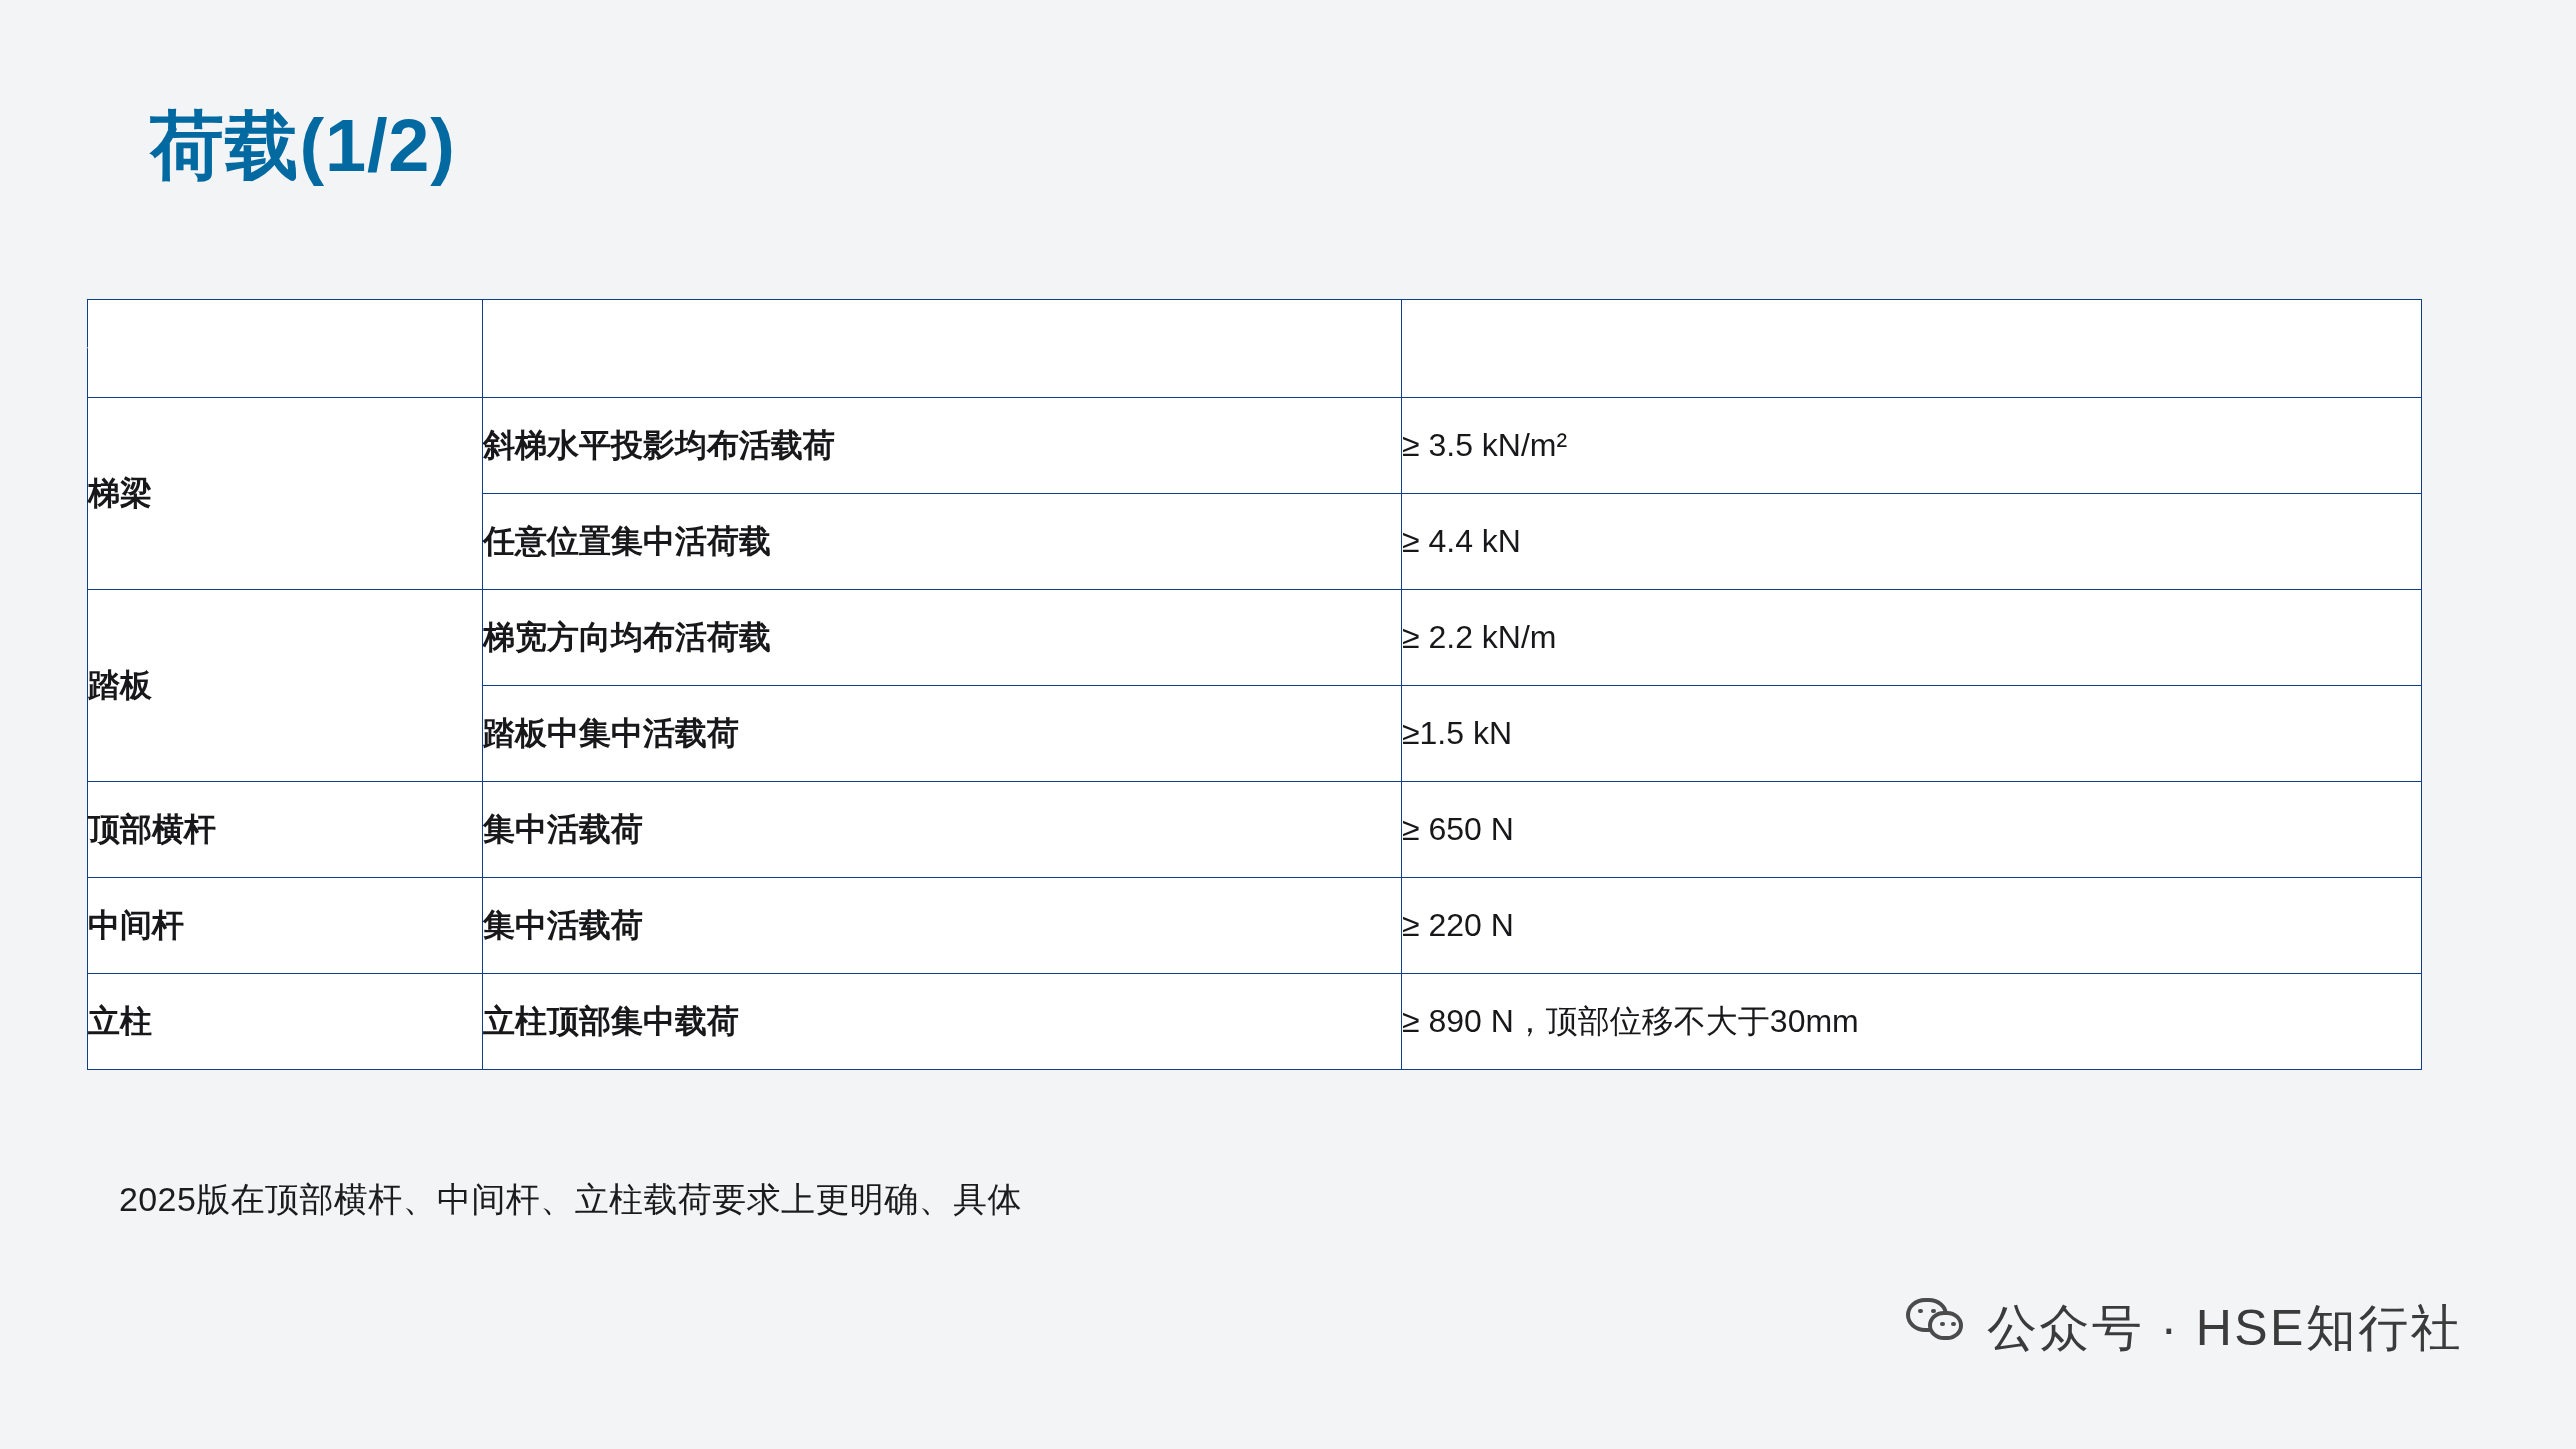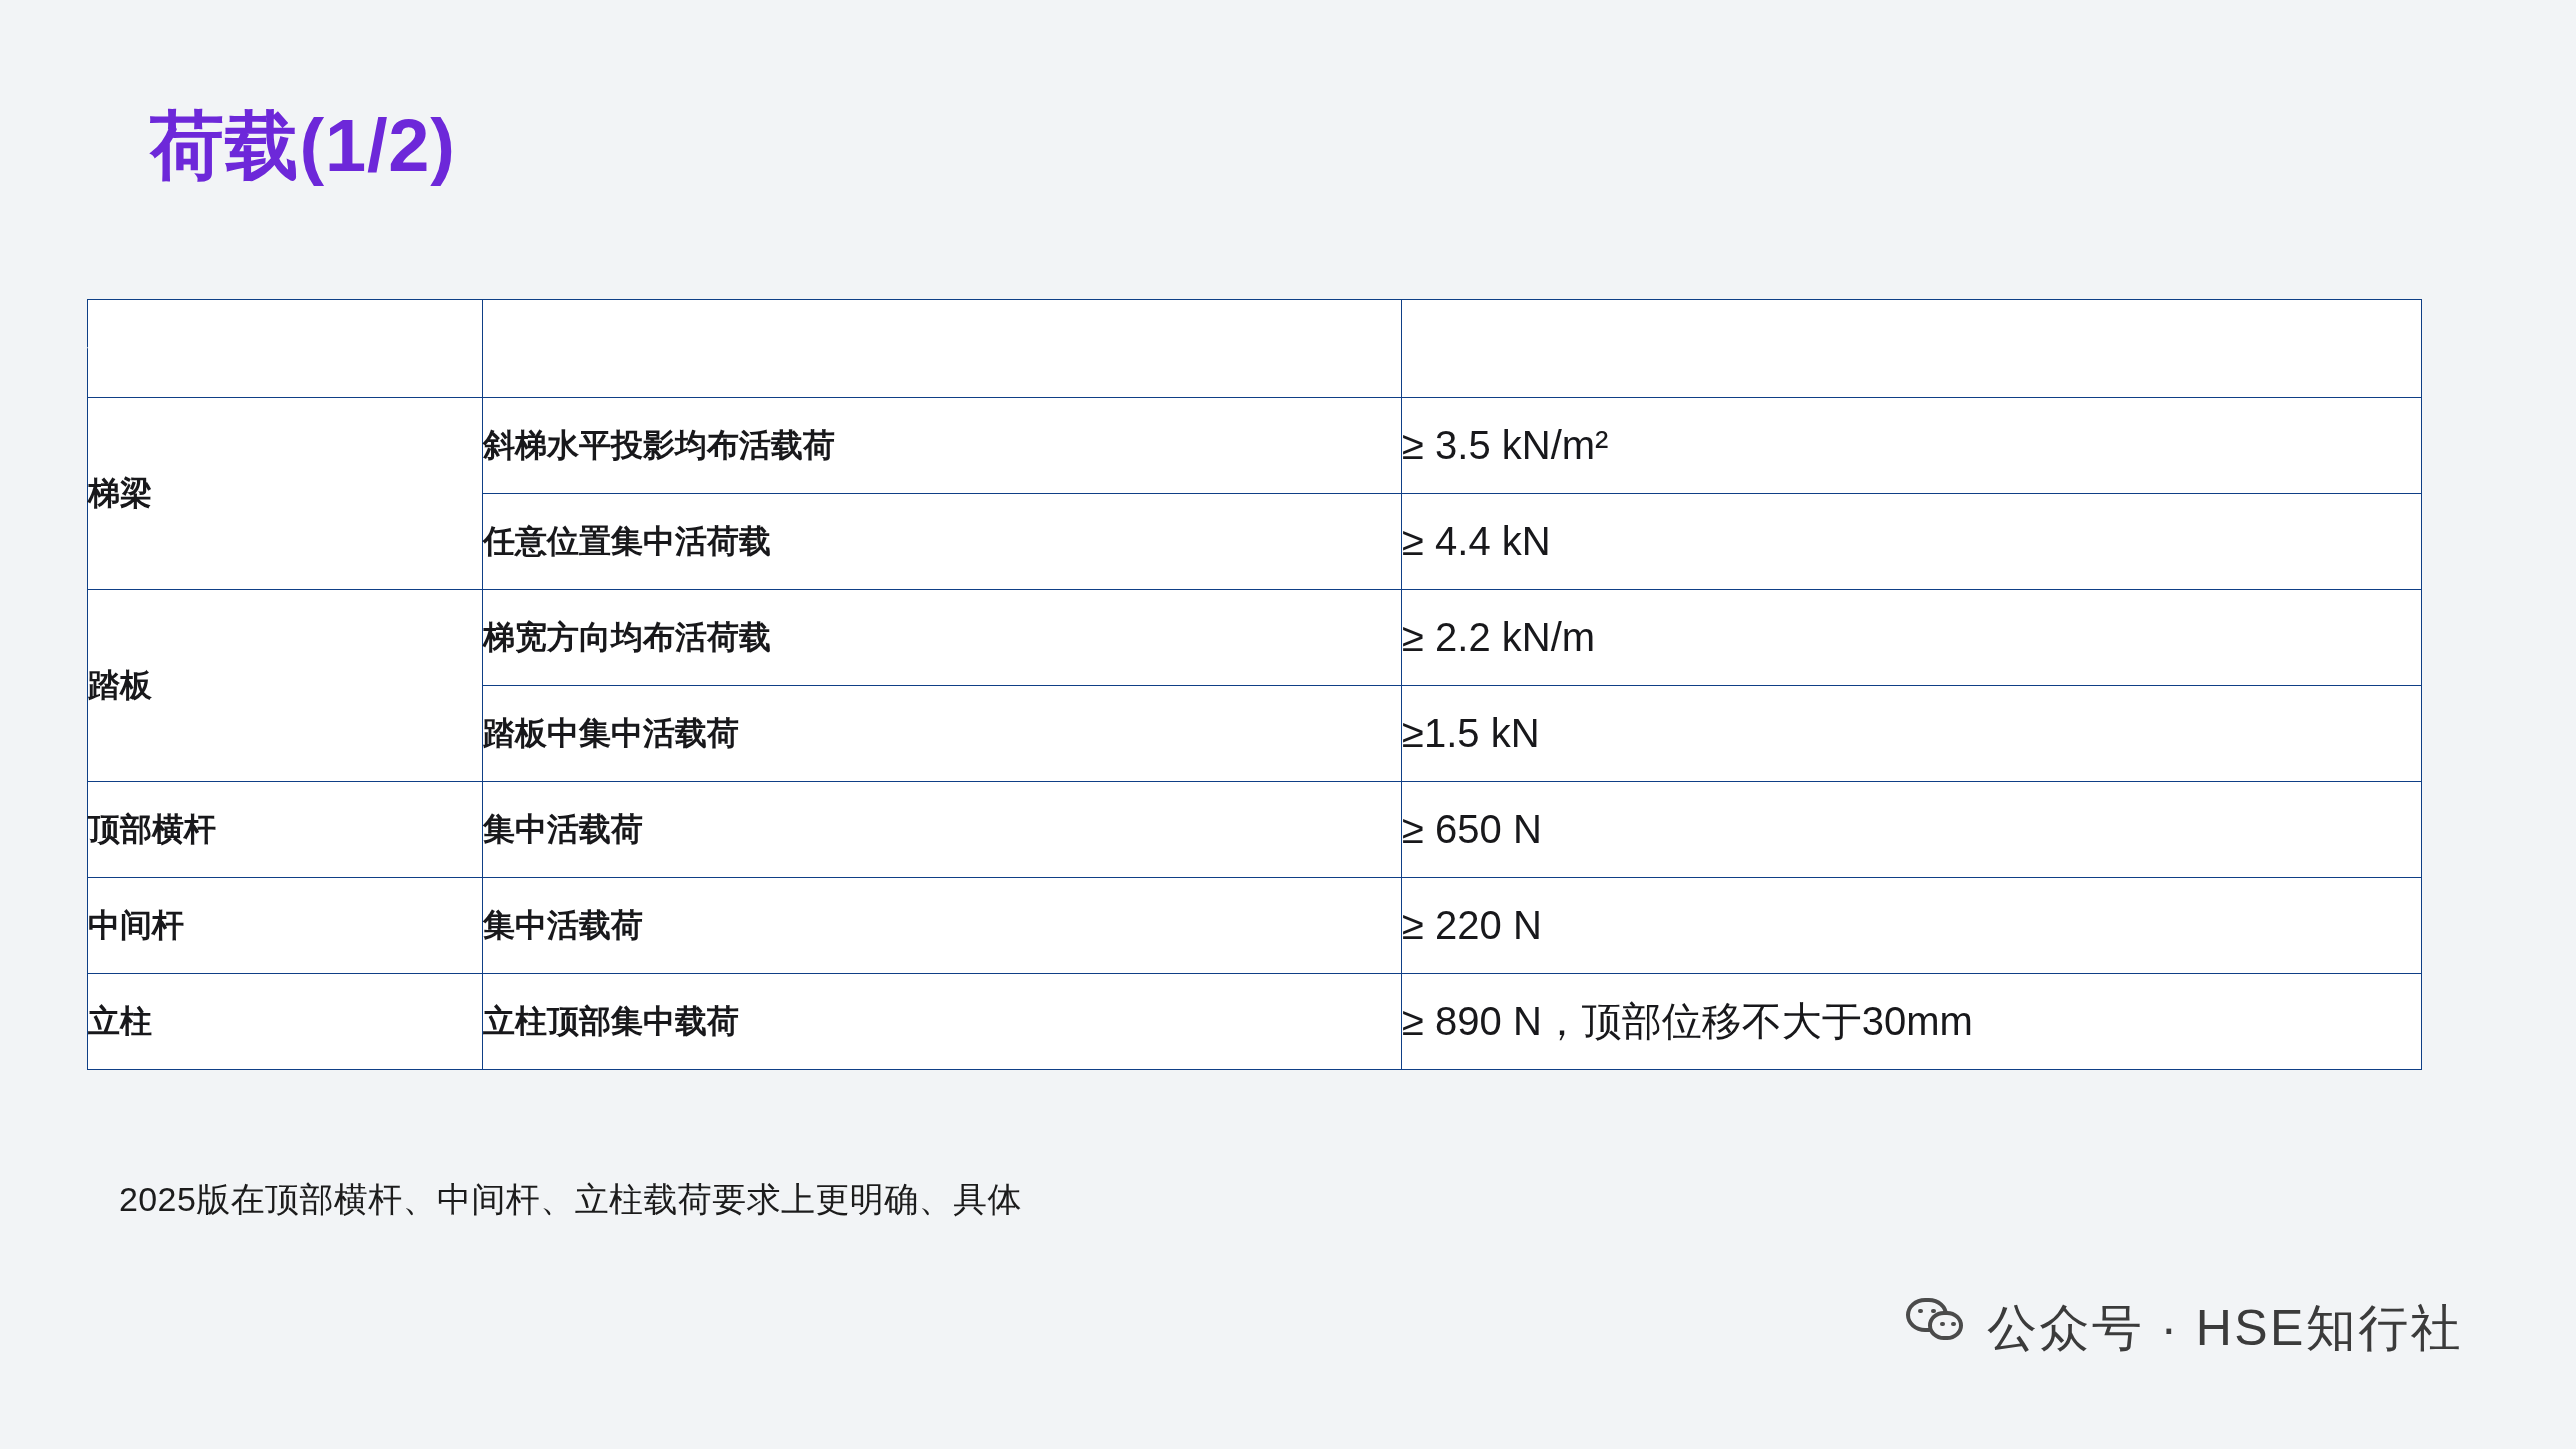--- a/index.html
+++ b/index.html
@@ -22,21 +22,21 @@
     height: 1449px;
     box-sizing: border-box;
   }
 
   .page-title {
     position: absolute;
     left: 150px;
     top: 105px;
     font-size: 74px;
     font-weight: bold;
-    color: #6d28d9;
+    color: #0369a1;
     letter-spacing: 0.8px;
     line-height: 1.1;
   }
 
   .table-wrap {
     position: absolute;
     left: 87px;
     top: 299px;
     width: 2331px;
   }
@@ -74,21 +74,21 @@
 
   td.col-pos { width: 394px; }
   td.col-type { width: 918px; }
   td.col-val  { width: 1019px; font-weight: normal; }
 
   th.col-pos { width: 394px; }
   th.col-type { width: 918px; }
   th.col-val  { width: 1019px; }
 
   .val-cell {
-    font-size: 40px;
+    font-size: 32px;
     font-weight: normal;
     color: #18181b;
   }
 
   .footnote {
     position: absolute;
     left: 119px;
     top: 1177px;
     font-size: 34px;
     color: #1c1c1c;

